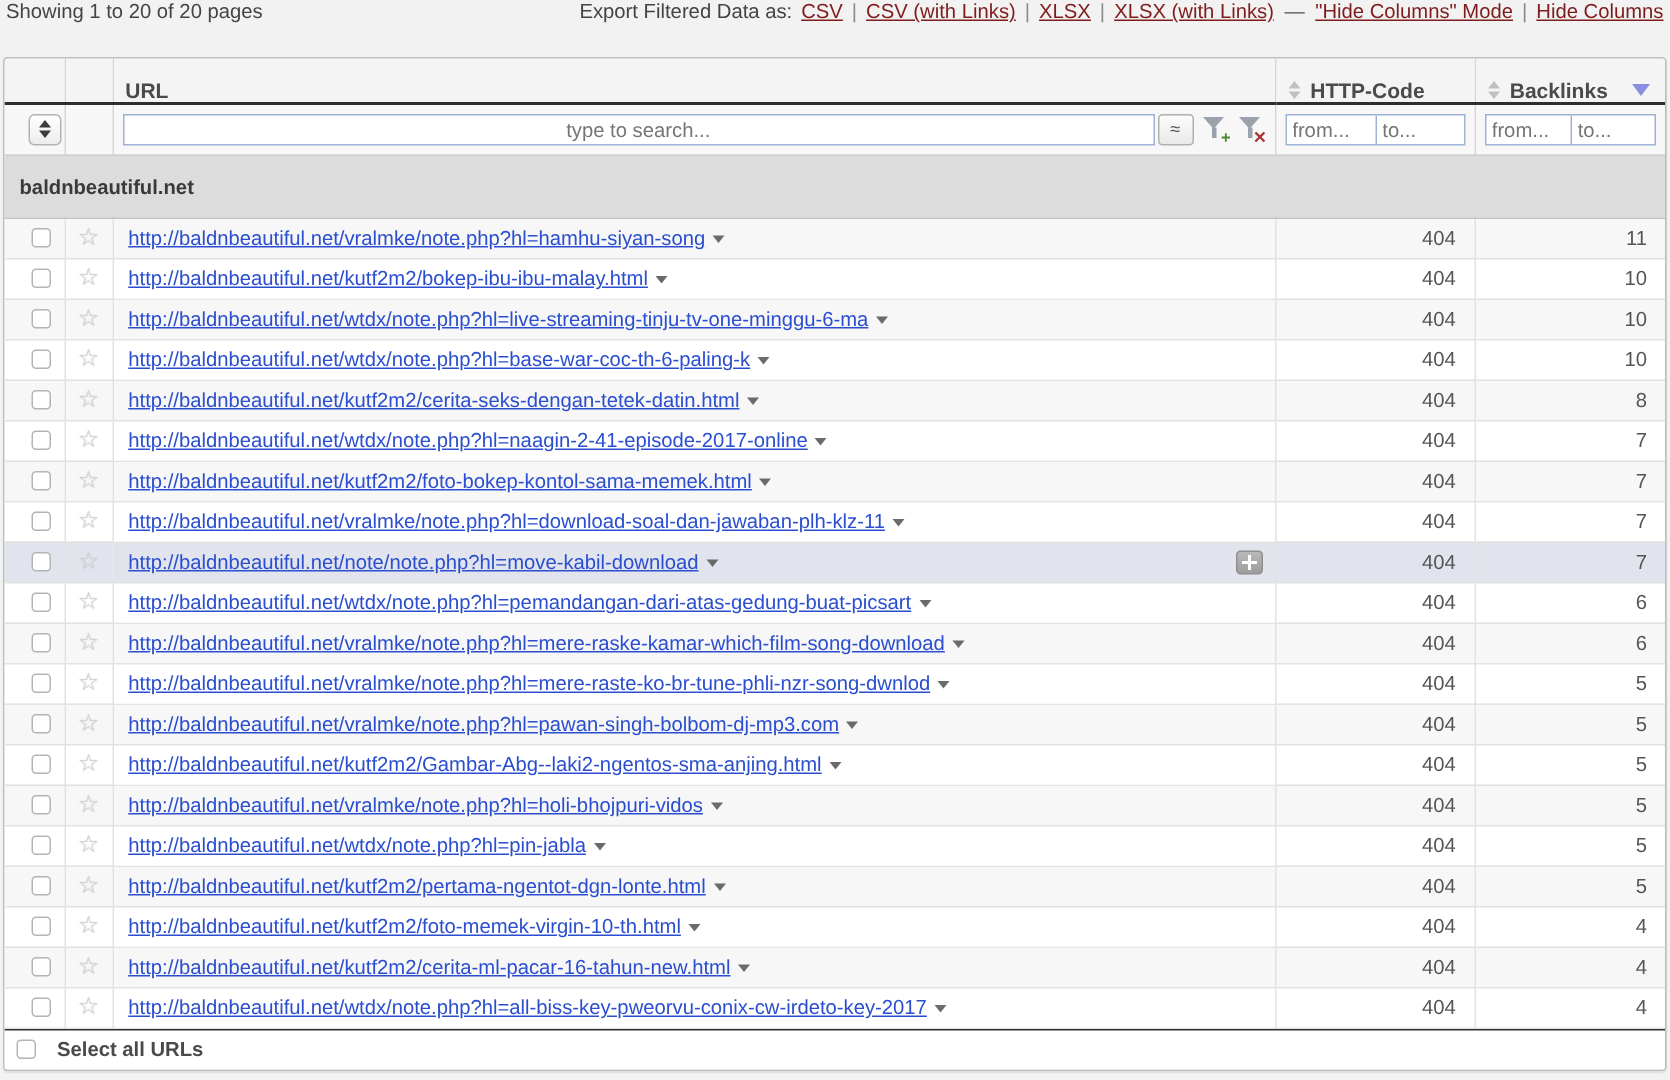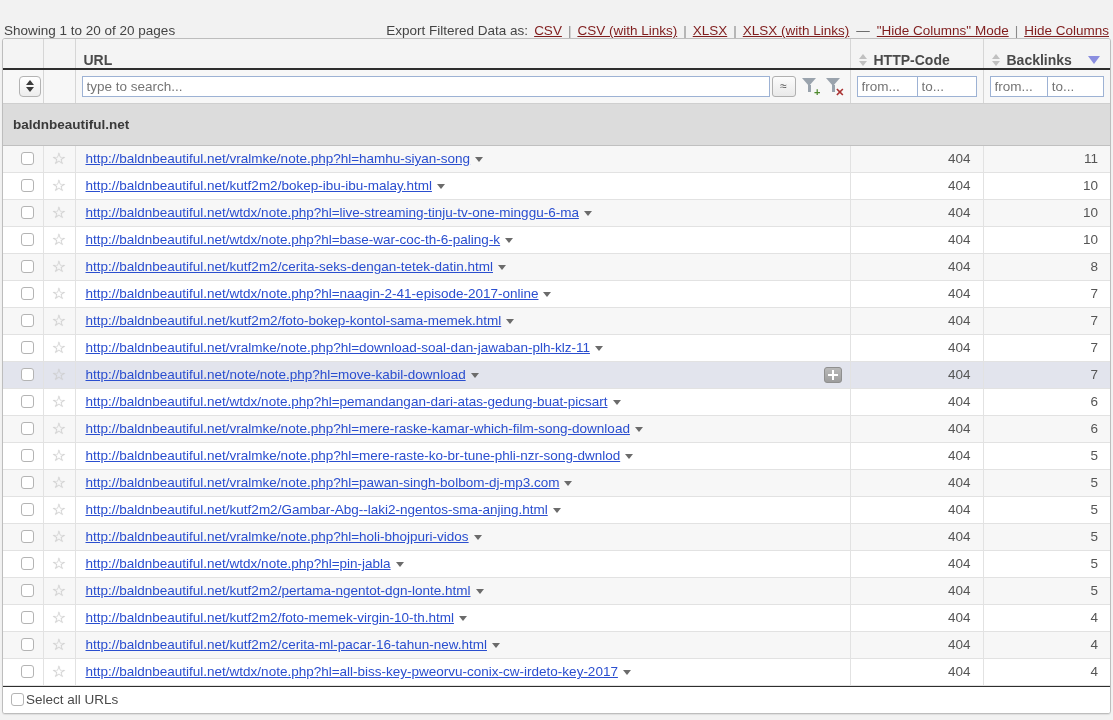--- a/index.html
+++ b/index.html
@@ -14,21 +14,21 @@
     position: relative;
     width: 1113px; height: 720px;
     background: #f2f2f2;
     overflow: hidden;
   }
 
   
   .topbar {
     height: 38px;
     display: flex;
-    align-items: flex-end;
+    align-items: flex-start;
     padding: 0 4px 0 4px;
     font-size: 13.5px;
     color: #444;
   }
   .showing { white-space: nowrap; }
   .export-wrap {
     margin-left: auto;
     display: flex;
     align-items: center;
     white-space: nowrap;
@@ -137,20 +137,21 @@
   .search-input {
     flex: 1 1 auto;
     height: 21px;
     border: 1px solid #9db2d4;
     background: #fff;
     font-size: 13.5px;
     color: #9a9a9a;
     padding: 0 4px;
     font-family: "Liberation Sans", sans-serif;
     outline: none;
+    text-align: center;
   }
   .approx-btn {
     width: 24px; height: 21px;
     border: 1px solid #b0b0b0;
     border-radius: 3px;
     background: linear-gradient(#fcfcfc, #e9e9e9);
     font-size: 12px;
     color: #555;
     display: flex; align-items: center; justify-content: center;
     cursor: pointer;
@@ -277,27 +278,27 @@
   }
   .plusbtn:before { left: 3px; top: 6.5px; width: 10px; height: 2px; }
   .plusbtn:after  { left: 7px; top: 2.5px; width: 2px;  height: 10px; }
 
   .numcell { text-align: right; padding-right: 12px !important; }
 
   
   .footer-row {
     display: flex;
     align-items: center;
-    gap: 2px;
+    gap: 14px;
     height: 27px;
     padding: 0 8px;
     background: #ffffff;
     border-top: 1px solid #2e2e2e;
     font-size: 13.5px;
-    font-weight: normal;
+    font-weight: bold;
     color: #4a4a4a;
   }
   .footer-check {
     width: 13px; height: 13px;
     border: 1px solid #b4b4b4;
     border-radius: 3px;
     background: #fff;
     cursor: pointer;
     flex: 0 0 auto;
   }

